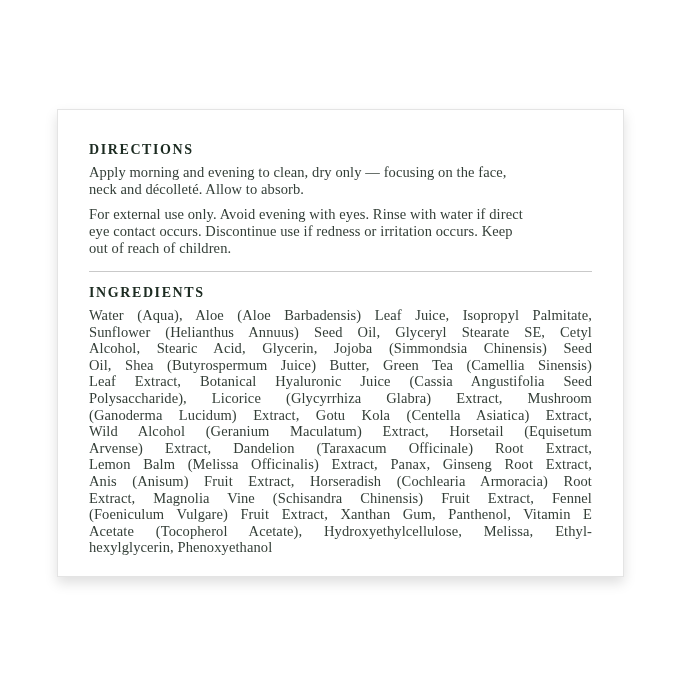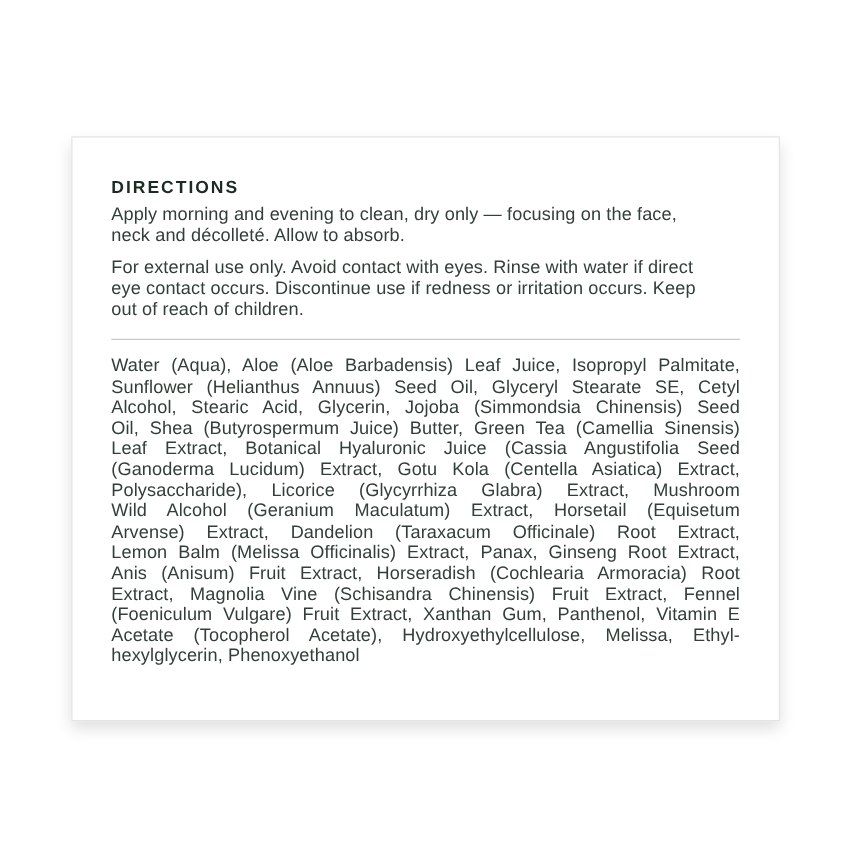--- a/index.html
+++ b/index.html
@@ -16,20 +16,21 @@
     height: 679px;
     background: var(--page-background);
     font-family: "Liberation Sans", "DejaVu Sans", sans-serif;
   }
   .page {
     position: relative;
     width: 679px;
     height: 679px;
     background: var(--page-background);
     overflow: hidden;
+    font-family: Liberation Serif, serif;
   }
   .card {
     position: absolute;
     left: 57px;
     top: 109px;
     width: 567px;
     height: 468px;
     background: var(--card-background);
     border: 1px solid var(--card-border);
     box-shadow: 0 6px 12px rgba(0, 0, 0, 0.13);
@@ -76,37 +77,38 @@
 <div class="page">
   <div class="card">
 
     <section>
       <h2 class="heading">DIRECTIONS</h2>
       <div class="para">
           <div class="tline">Apply morning and evening to clean, dry only — focusing on the face,</div>
           <div class="tline last">neck and décolleté. Allow to absorb.</div>
         </div>
       <div class="para para-last">
-          <div class="tline">For external use only. Avoid contact with eyes. Rinse with water if direct</div>
+          <div class="tline">For external use only. Avoid evening with eyes. Rinse with water if direct</div>
           <div class="tline">eye contact occurs. Discontinue use if redness or irritation occurs. Keep</div>
           <div class="tline last">out of reach of children.</div>
         </div>
     </section>
 
     <hr class="divider">
 
     <section>
+      <h2 class="heading">INGREDIENTS</h2>
       <div class="para ingredients">
           <div class="tline">Water (Aqua), Aloe (Aloe Barbadensis) Leaf Juice, Isopropyl Palmitate,</div>
           <div class="tline">Sunflower (Helianthus Annuus) Seed Oil, Glyceryl Stearate SE, Cetyl</div>
           <div class="tline">Alcohol, Stearic Acid, Glycerin, Jojoba (Simmondsia Chinensis) Seed</div>
           <div class="tline">Oil, Shea (Butyrospermum Juice) Butter, Green Tea (Camellia Sinensis)</div>
           <div class="tline">Leaf Extract, Botanical Hyaluronic Juice (Cassia Angustifolia Seed</div>
+          <div class="tline">Polysaccharide), Licorice (Glycyrrhiza Glabra) Extract, Mushroom</div>
           <div class="tline">(Ganoderma Lucidum) Extract, Gotu Kola (Centella Asiatica) Extract,</div>
-          <div class="tline">Polysaccharide), Licorice (Glycyrrhiza Glabra) Extract, Mushroom</div>
           <div class="tline">Wild Alcohol (Geranium Maculatum) Extract, Horsetail (Equisetum</div>
           <div class="tline">Arvense) Extract, Dandelion (Taraxacum Officinale) Root Extract,</div>
           <div class="tline">Lemon Balm (Melissa Officinalis) Extract, Panax, Ginseng Root Extract,</div>
           <div class="tline">Anis (Anisum) Fruit Extract, Horseradish (Cochlearia Armoracia) Root</div>
           <div class="tline">Extract, Magnolia Vine (Schisandra Chinensis) Fruit Extract, Fennel</div>
           <div class="tline">(Foeniculum Vulgare) Fruit Extract, Xanthan Gum, Panthenol, Vitamin E</div>
           <div class="tline">Acetate (Tocopherol Acetate), Hydroxyethylcellulose, Melissa, Ethyl-</div>
           <div class="tline last">hexylglycerin, Phenoxyethanol</div>
         </div>
     </section>

